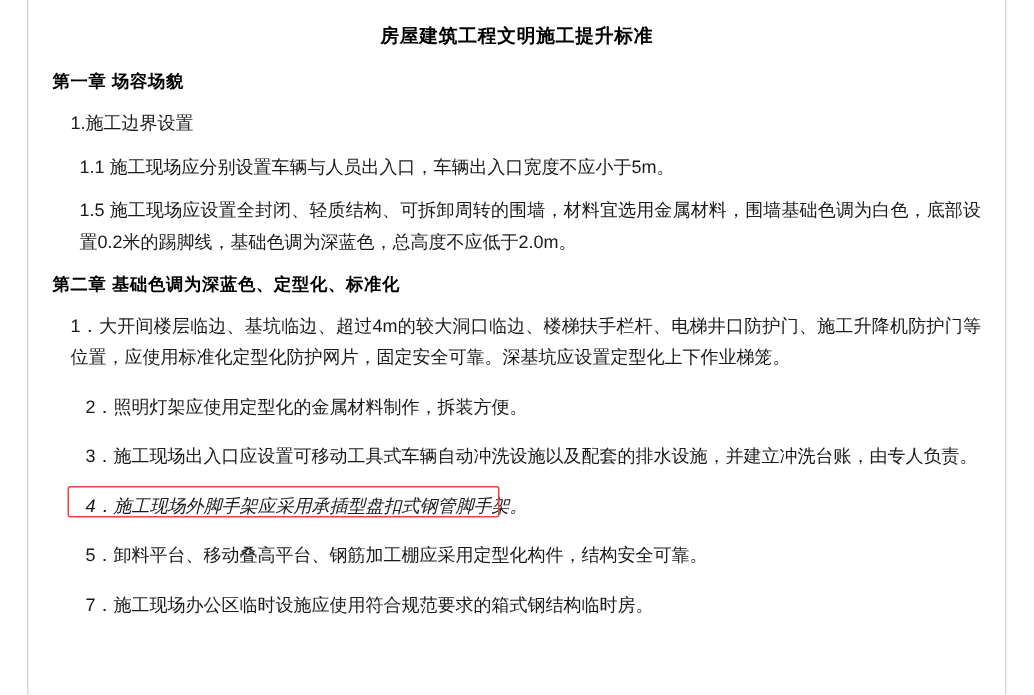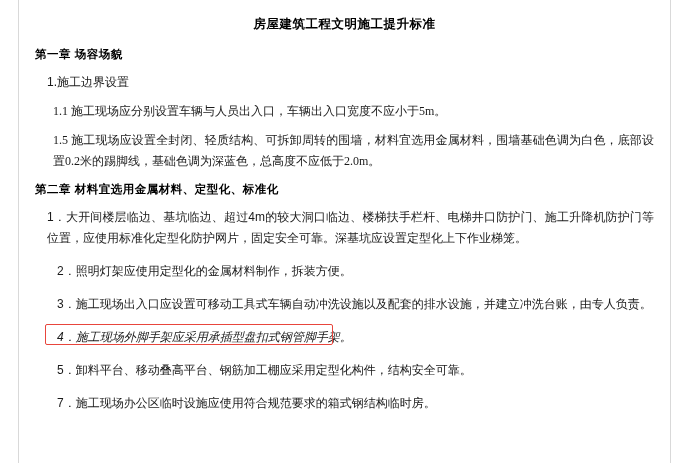--- a/index.html
+++ b/index.html
@@ -60,21 +60,20 @@
     line-height: 1.75;
     margin: 8px 0;
     text-align: justify;
   }
   .para.indent1 {
     text-indent: 0;
     padding-left: 12px;
   }
   .para.indent2 {
     padding-left: 18px;
-    font-family: Liberation Serif, serif;
   }
   .para.indent3 {
     padding-left: 22px;
     margin-top: 12px;
   }
   .para.hang {
     padding-left: 12px;
   }
   .highlight-wrap {
     position: relative;
@@ -103,21 +102,21 @@
   <div class="content">
 
     <div class="doc-title">房屋建筑工程文明施工提升标准</div>
 
     <div class="chapter">第一章    场容场貌</div>
 
     <div class="para indent1">1.施工边界设置</div>
     <div class="para indent2">1.1 施工现场应分别设置车辆与人员出入口，车辆出入口宽度不应小于5m。</div>
     <div class="para indent2">1.5 施工现场应设置全封闭、轻质结构、可拆卸周转的围墙，材料宜选用金属材料，围墙基础色调为白色，底部设置0.2米的踢脚线，基础色调为深蓝色，总高度不应低于2.0m。</div>
 
-    <div class="chapter">第二章    材料宜选用金属材料、定型化、标准化</div>
+    <div class="chapter">第二章    基础色调为深蓝色、定型化、标准化</div>
 
     <div class="para hang">1．大开间楼层临边、基坑临边、超过4m的较大洞口临边、楼梯扶手栏杆、电梯井口防护门、施工升降机防护门等位置，应使用标准化定型化防护网片，固定安全可靠。深基坑应设置定型化上下作业梯笼。</div>
     <div class="para indent3">2．照明灯架应使用定型化的金属材料制作，拆装方便。</div>
     <div class="para indent3">3．施工现场出入口应设置可移动工具式车辆自动冲洗设施以及配套的排水设施，并建立冲洗台账，由专人负责。</div>
 
     <div class="highlight-wrap">
       <div class="para indent3">4．施工现场外脚手架应采用承插型盘扣式钢管脚手架。</div>
       <div class="highlight-box" style="border-color: rgb(232, 69, 60);"></div>
     </div>
 

